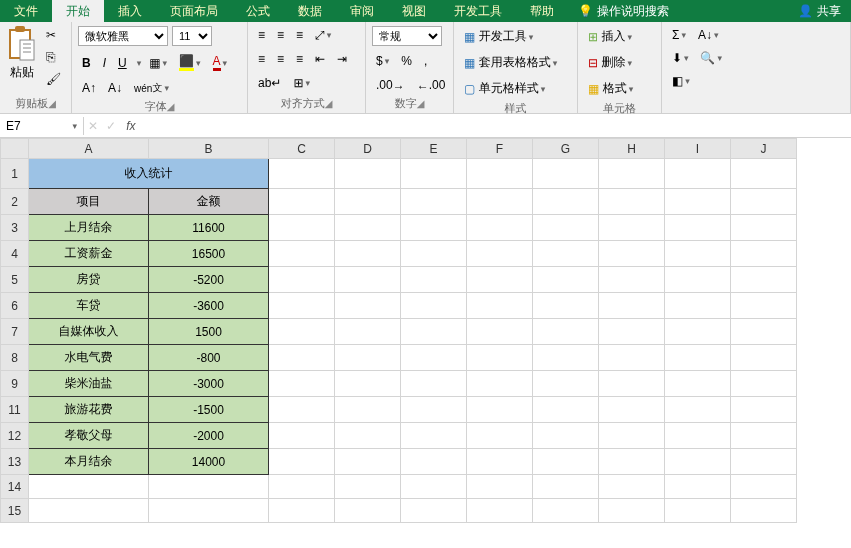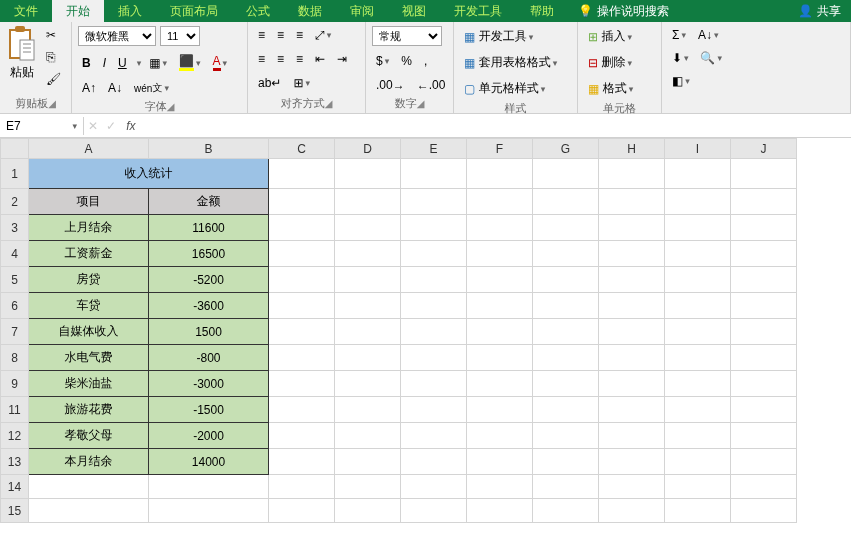--- a/index.html
+++ b/index.html
@@ -1,39 +1,39 @@
 <!DOCTYPE html>
 <html><head>
 <meta charset="utf-8">
 <style>
   * { margin: 0; padding: 0; box-sizing: border-box; }
   body { font-family: "Microsoft YaHei", Arial, sans-serif; font-size: 12px; background: #fff; overflow: hidden; width: 851px; height: 548px; }
   
   
   .tabs { display: flex; background: #107c41; height: 22px; align-items: stretch; }
-  .tab { color: #bef264; padding: 3px 14px; font-size: 12px; cursor: pointer; display: flex; align-items: center; }
+  .tab { color: #fef9c3; padding: 3px 14px; font-size: 12px; cursor: pointer; display: flex; align-items: center; }
   .tab.active { background: #f0f0f0; color: #107c41; }
   .tabs .spacer { flex: 1; }
   .tabs .right { color: #fff; padding: 3px 10px; font-size: 12px; display: flex; align-items: center; gap: 4px; }
   .bulb { display: inline-block; }
   
   
   .ribbon { display: flex; background: #f0f0f0; border-bottom: 1px solid #d0d0d0; height: 92px; }
   .rgroup { border-right: 1px solid #d0d0d0; padding: 4px 6px 2px 6px; display: flex; flex-direction: column; justify-content: space-between; }
   .rgroup .body { flex: 1; display: flex; align-items: flex-start; gap: 4px; }
   .rgroup .label { text-align: center; font-size: 11px; color: #666; padding-top: 2px; display: flex; justify-content: center; align-items: center; }
   .rgroup .label .launcher { font-size: 10px; color: #888; }
   
   .pastebig { display: flex; flex-direction: column; align-items: center; gap: 2px; cursor: pointer; }
   .pastebig .icon { width: 32px; height: 36px; }
   .col { display: flex; flex-direction: column; gap: 4px; }
   .row { display: flex; gap: 4px; align-items: center; }
   .btn { border: 1px solid transparent; padding: 1px 3px; cursor: pointer; font-size: 12px; display: flex; align-items: center; }
   select.mini, input.mini { font-size: 11px; border: 1px solid #aaa; background: #fff; height: 20px; padding: 0 2px; }
-  select.font { width: 78px; }
+  select.font { width: 90px; }
   select.size { width: 40px; }
   .dd { font-size: 9px; color: #666; margin-left: 2px; }
   
   
   .namebox-row { display: flex; border-bottom: 1px solid #d0d0d0; height: 24px; align-items: center; background: #fff; }
   .namebox { width: 84px; border-right: 1px solid #d0d0d0; padding: 2px 6px; font-size: 12px; display: flex; align-items: center; justify-content: space-between; }
   .namebox .arr { font-size: 9px; color: #666; }
   .fx-btn { padding: 2px 6px; color: #555; cursor: pointer; font-style: italic; }
   .fx-input { flex: 1; border: none; outline: none; font-size: 12px; padding: 2px 6px; }
   .fx-separator { color: #ccc; padding: 0 4px; }

